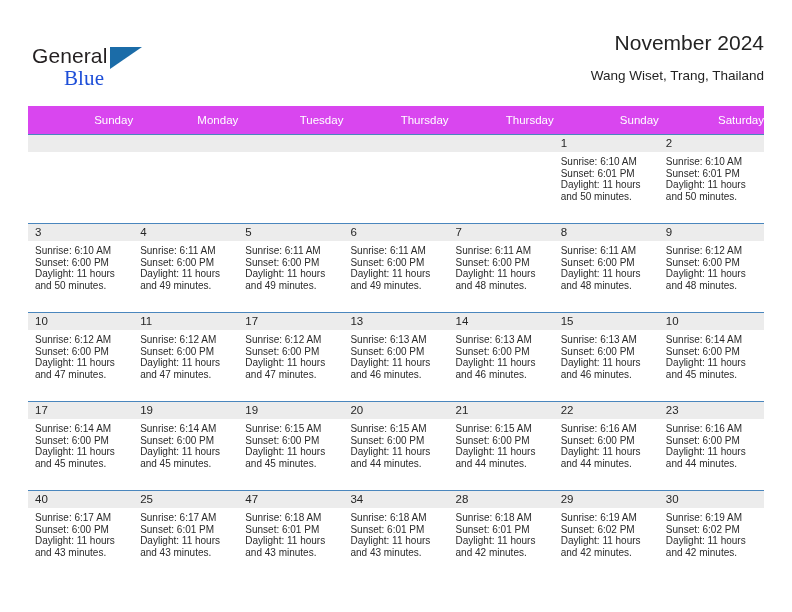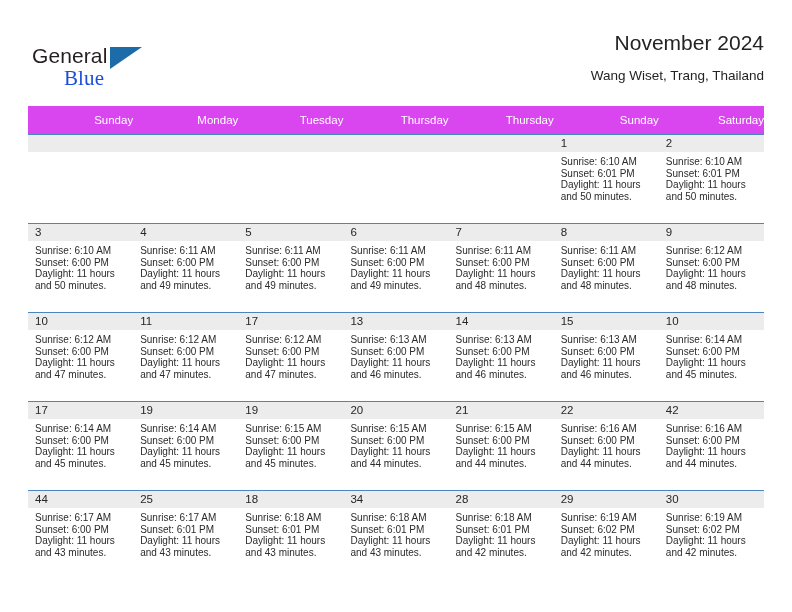--- a/index.html
+++ b/index.html
@@ -423,53 +423,53 @@
               <div class="daynum-band">22</div>
               <div class="info">
                 <div>Sunrise: 6:16 AM</div>
                 <div>Sunset: 6:00 PM</div>
                 <div class="wrapline">Daylight: 11 hours and 44 minutes.</div>
               </div>
             </div>
           </td>
           <td>
             <div class="daycell">
-              <div class="daynum-band">42</div>
+              <div class="daynum-band">23</div>
               <div class="info">
                 <div>Sunrise: 6:16 AM</div>
                 <div>Sunset: 6:00 PM</div>
                 <div class="wrapline">Daylight: 11 hours and 44 minutes.</div>
               </div>
             </div>
           </td>
         </tr>
         <tr class="week">
           <td>
             <div class="daycell">
-              <div class="daynum-band">44</div>
+              <div class="daynum-band">40</div>
               <div class="info">
                 <div>Sunrise: 6:17 AM</div>
                 <div>Sunset: 6:00 PM</div>
                 <div class="wrapline">Daylight: 11 hours and 43 minutes.</div>
               </div>
             </div>
           </td>
           <td>
             <div class="daycell">
               <div class="daynum-band">25</div>
               <div class="info">
                 <div>Sunrise: 6:17 AM</div>
                 <div>Sunset: 6:01 PM</div>
                 <div class="wrapline">Daylight: 11 hours and 43 minutes.</div>
               </div>
             </div>
           </td>
           <td>
             <div class="daycell">
-              <div class="daynum-band">18</div>
+              <div class="daynum-band">47</div>
               <div class="info">
                 <div>Sunrise: 6:18 AM</div>
                 <div>Sunset: 6:01 PM</div>
                 <div class="wrapline">Daylight: 11 hours and 43 minutes.</div>
               </div>
             </div>
           </td>
           <td>
             <div class="daycell">
               <div class="daynum-band">34</div>

